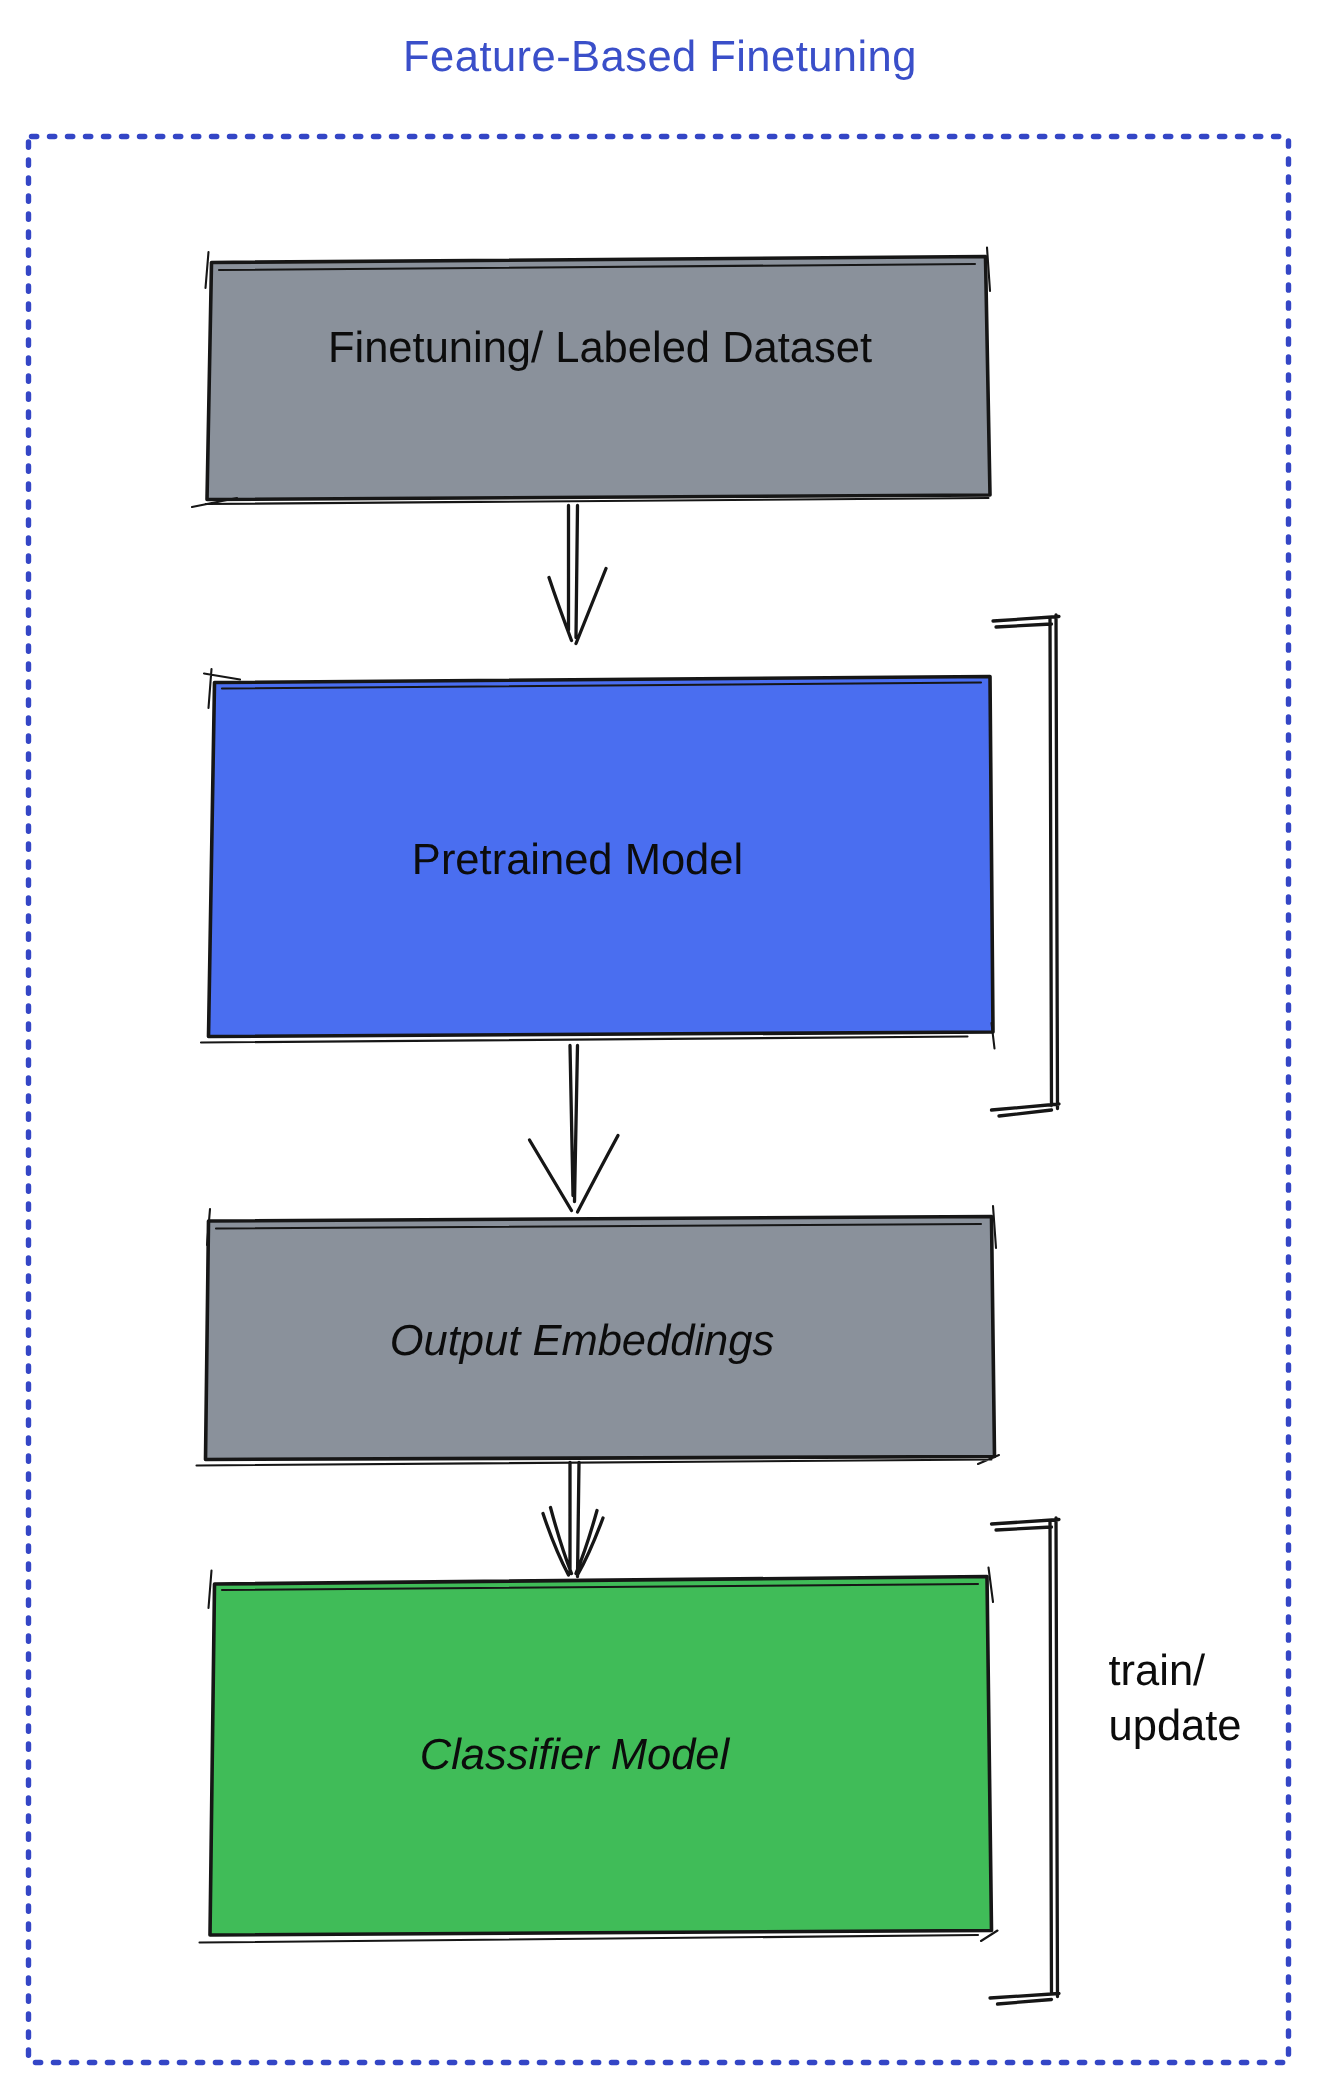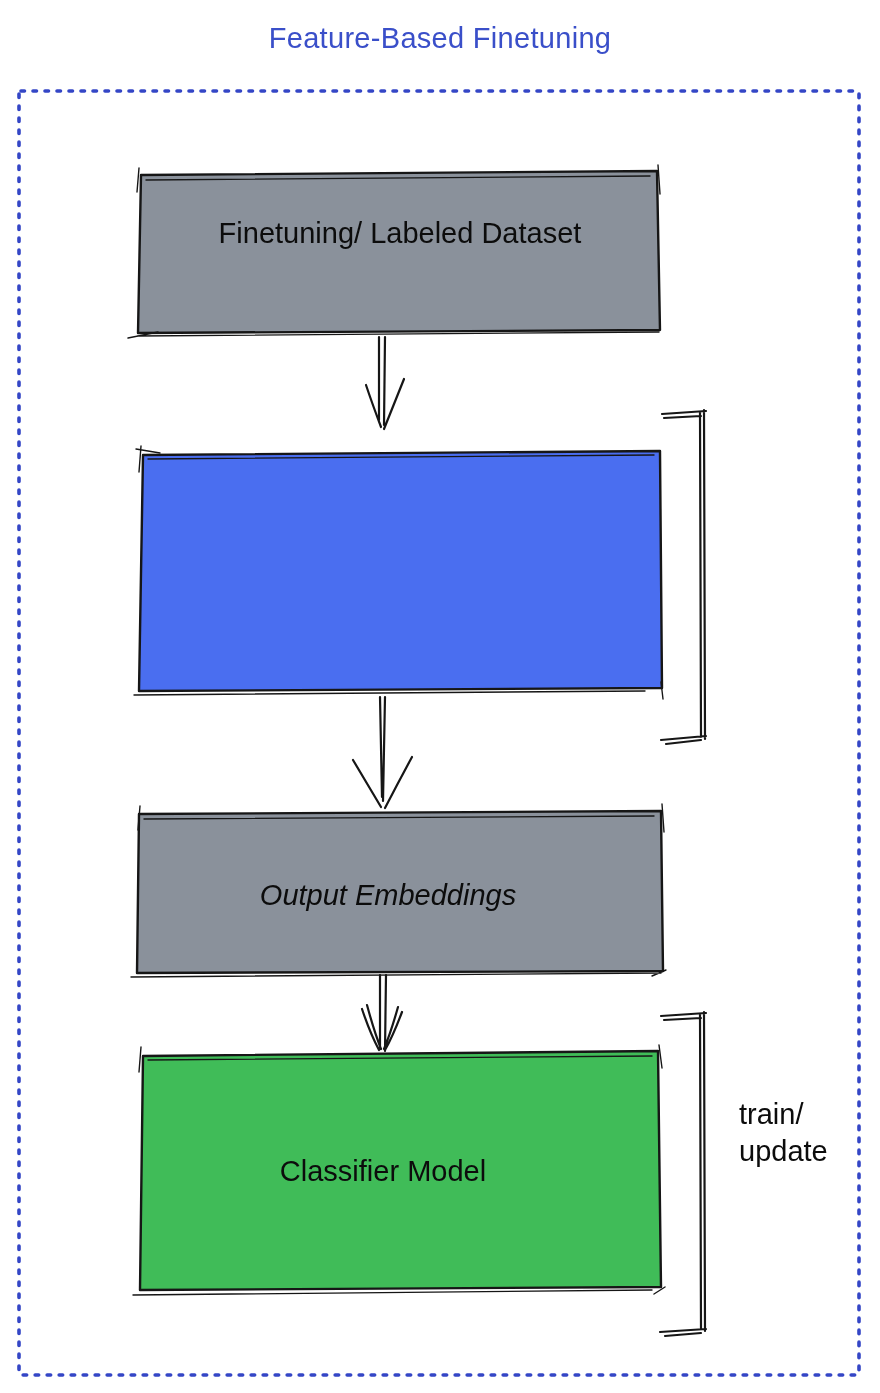--- a/index.html
+++ b/index.html
@@ -75,21 +75,22 @@
     <g>
       <path class="fill-green" d="M143,1056 L658,1051 L661,1287 L140,1290 Z"></path>
       <path class="ink" d="M143,1056 L658,1051 L661,1287 L140,1290 Z"></path>
       <path class="ink thin" d="M148,1060 L652,1056 M133,1295 L652,1290 M141,1047 L139,1072 M659,1045 L662,1068 M654,1294 L665,1287"></path>
     </g>
 
     <path class="ink arrow-stroke" d="M661,1016 L706,1013 M664,1020 L701,1018 M700,1014 L701,1329 M704,1012 L705,1331 M660,1332 L706,1329 M665,1336 L701,1333"></path>
   </svg>
 
   <div class="node-label" style="left:368px; top:233px;margin-left:32px;">Finetuning/ Labeled Dataset</div>
+  <div class="node-label" style="left:385px; top:574px;">Pretrained Model</div>
   <div class="node-label" style="left:388px; top:895px;font-style:italic;">Output Embeddings</div>
-  <div class="node-label" style="left:383px; top:1171px;">Classifier Model</div>
+  <div class="node-label" style="left:383px; top:1171px;font-style:italic;">Classifier Model</div>
 
   <div class="annotation" style="left:739px; top:1096px;">
     <div>train/</div>
     <div>update</div>
   </div>
 
 </div>
 
 </body></html>

